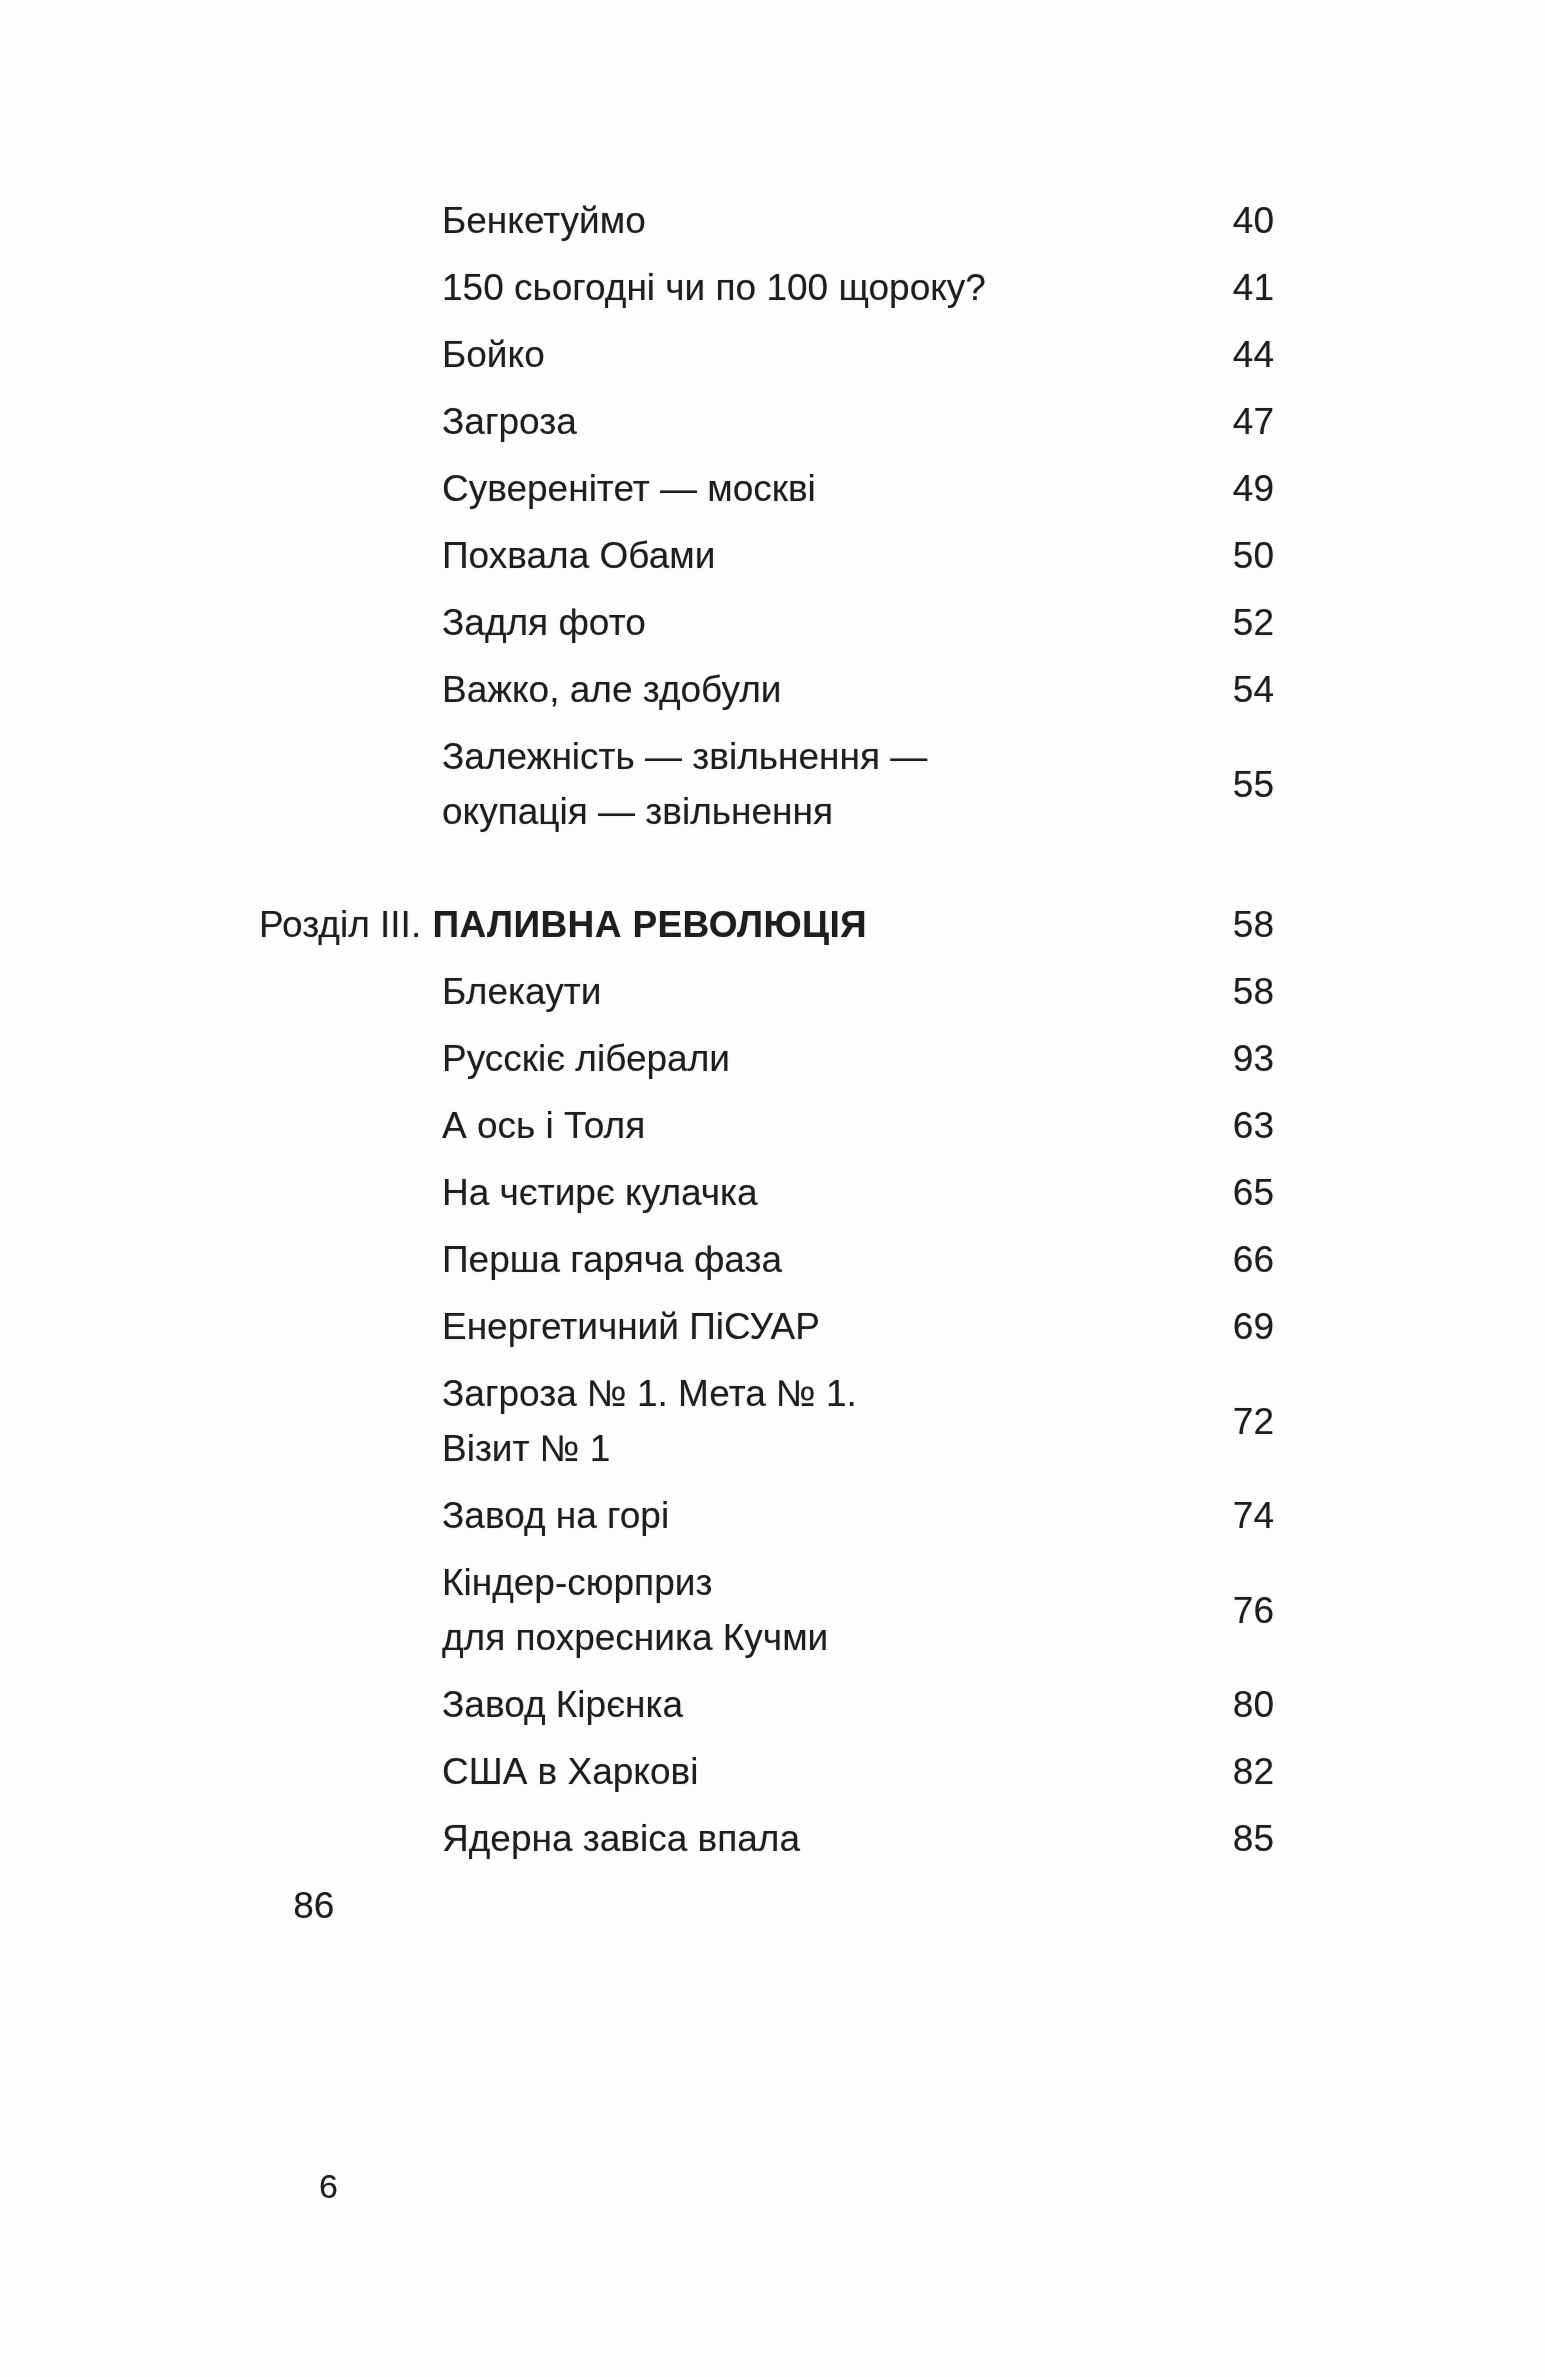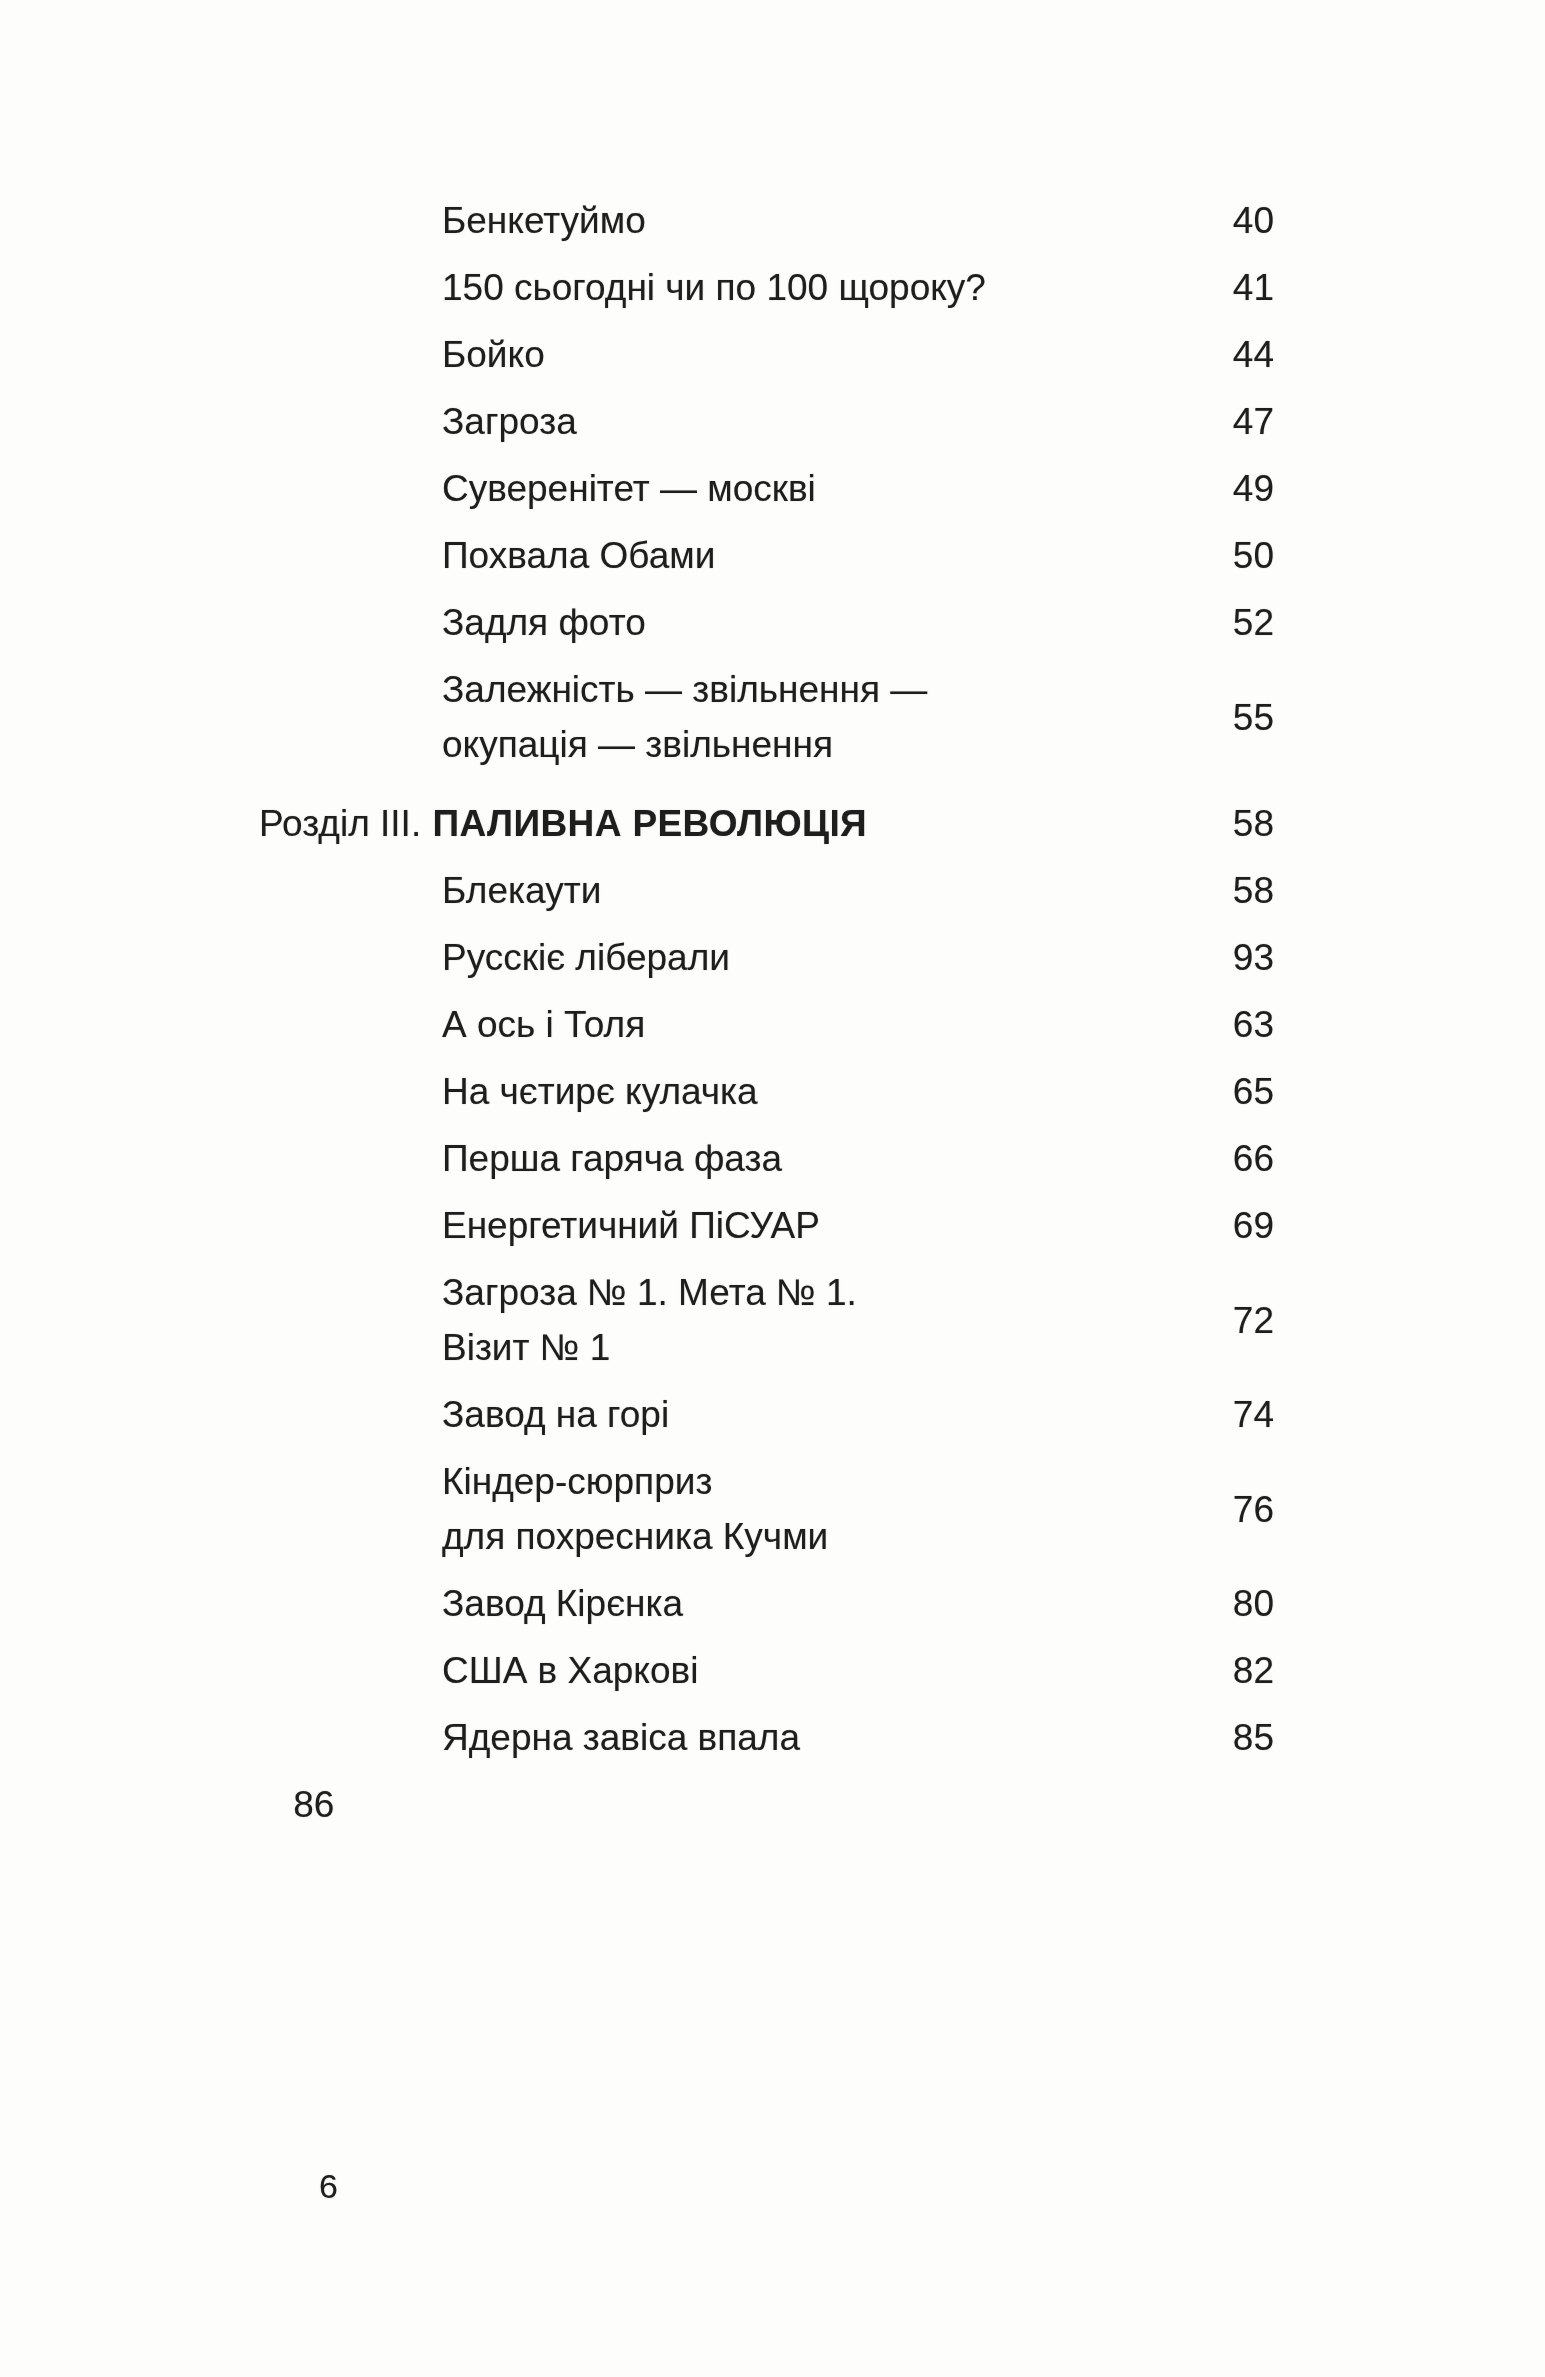--- a/index.html
+++ b/index.html
@@ -42,21 +42,21 @@
     font-size: 37px;
     line-height: 55px;
     margin-left: 19.3px;
     text-align: right;
     min-width: 56px;
   }
   .entry.sub .title {
     margin-left: 183px;
   }
   .entry.section {
-    margin-top: 24px;
+    margin-top: 58px;
   }
   .entry.section .section-name {
     font-weight: bold;
     margin-left: 11.3px;
     letter-spacing: 0.4px;
   }
   .footer-pagenum {
     position: absolute;
     left: 319px;
     top: 2167px;
@@ -90,20 +90,24 @@
       <span class="title txt">Суверенітет — москві</span>
       <span class="pagenum txt">49</span>
     </div>
     <div class="entry sub">
       <span class="title txt">Похвала Обами</span>
       <span class="pagenum txt">50</span>
     </div>
     <div class="entry sub">
       <span class="title txt">Задля фото</span>
       <span class="pagenum txt">52</span>
+    </div>
+    <div class="entry sub">
+      <span class="title txt">Важко, але здобули</span>
+      <span class="pagenum txt">54</span>
     </div>
     <div class="entry sub">
       <span class="title txt">Залежність — звільнення —
 окупація — звільнення</span>
       <span class="pagenum txt">55</span>
     </div>
 
     <div class="entry section">
       <span class="title txt"><span>Розділ III.</span><span class="section-name">ПАЛИВНА РЕВОЛЮЦІЯ</span></span>
       <span class="pagenum txt">58</span>

